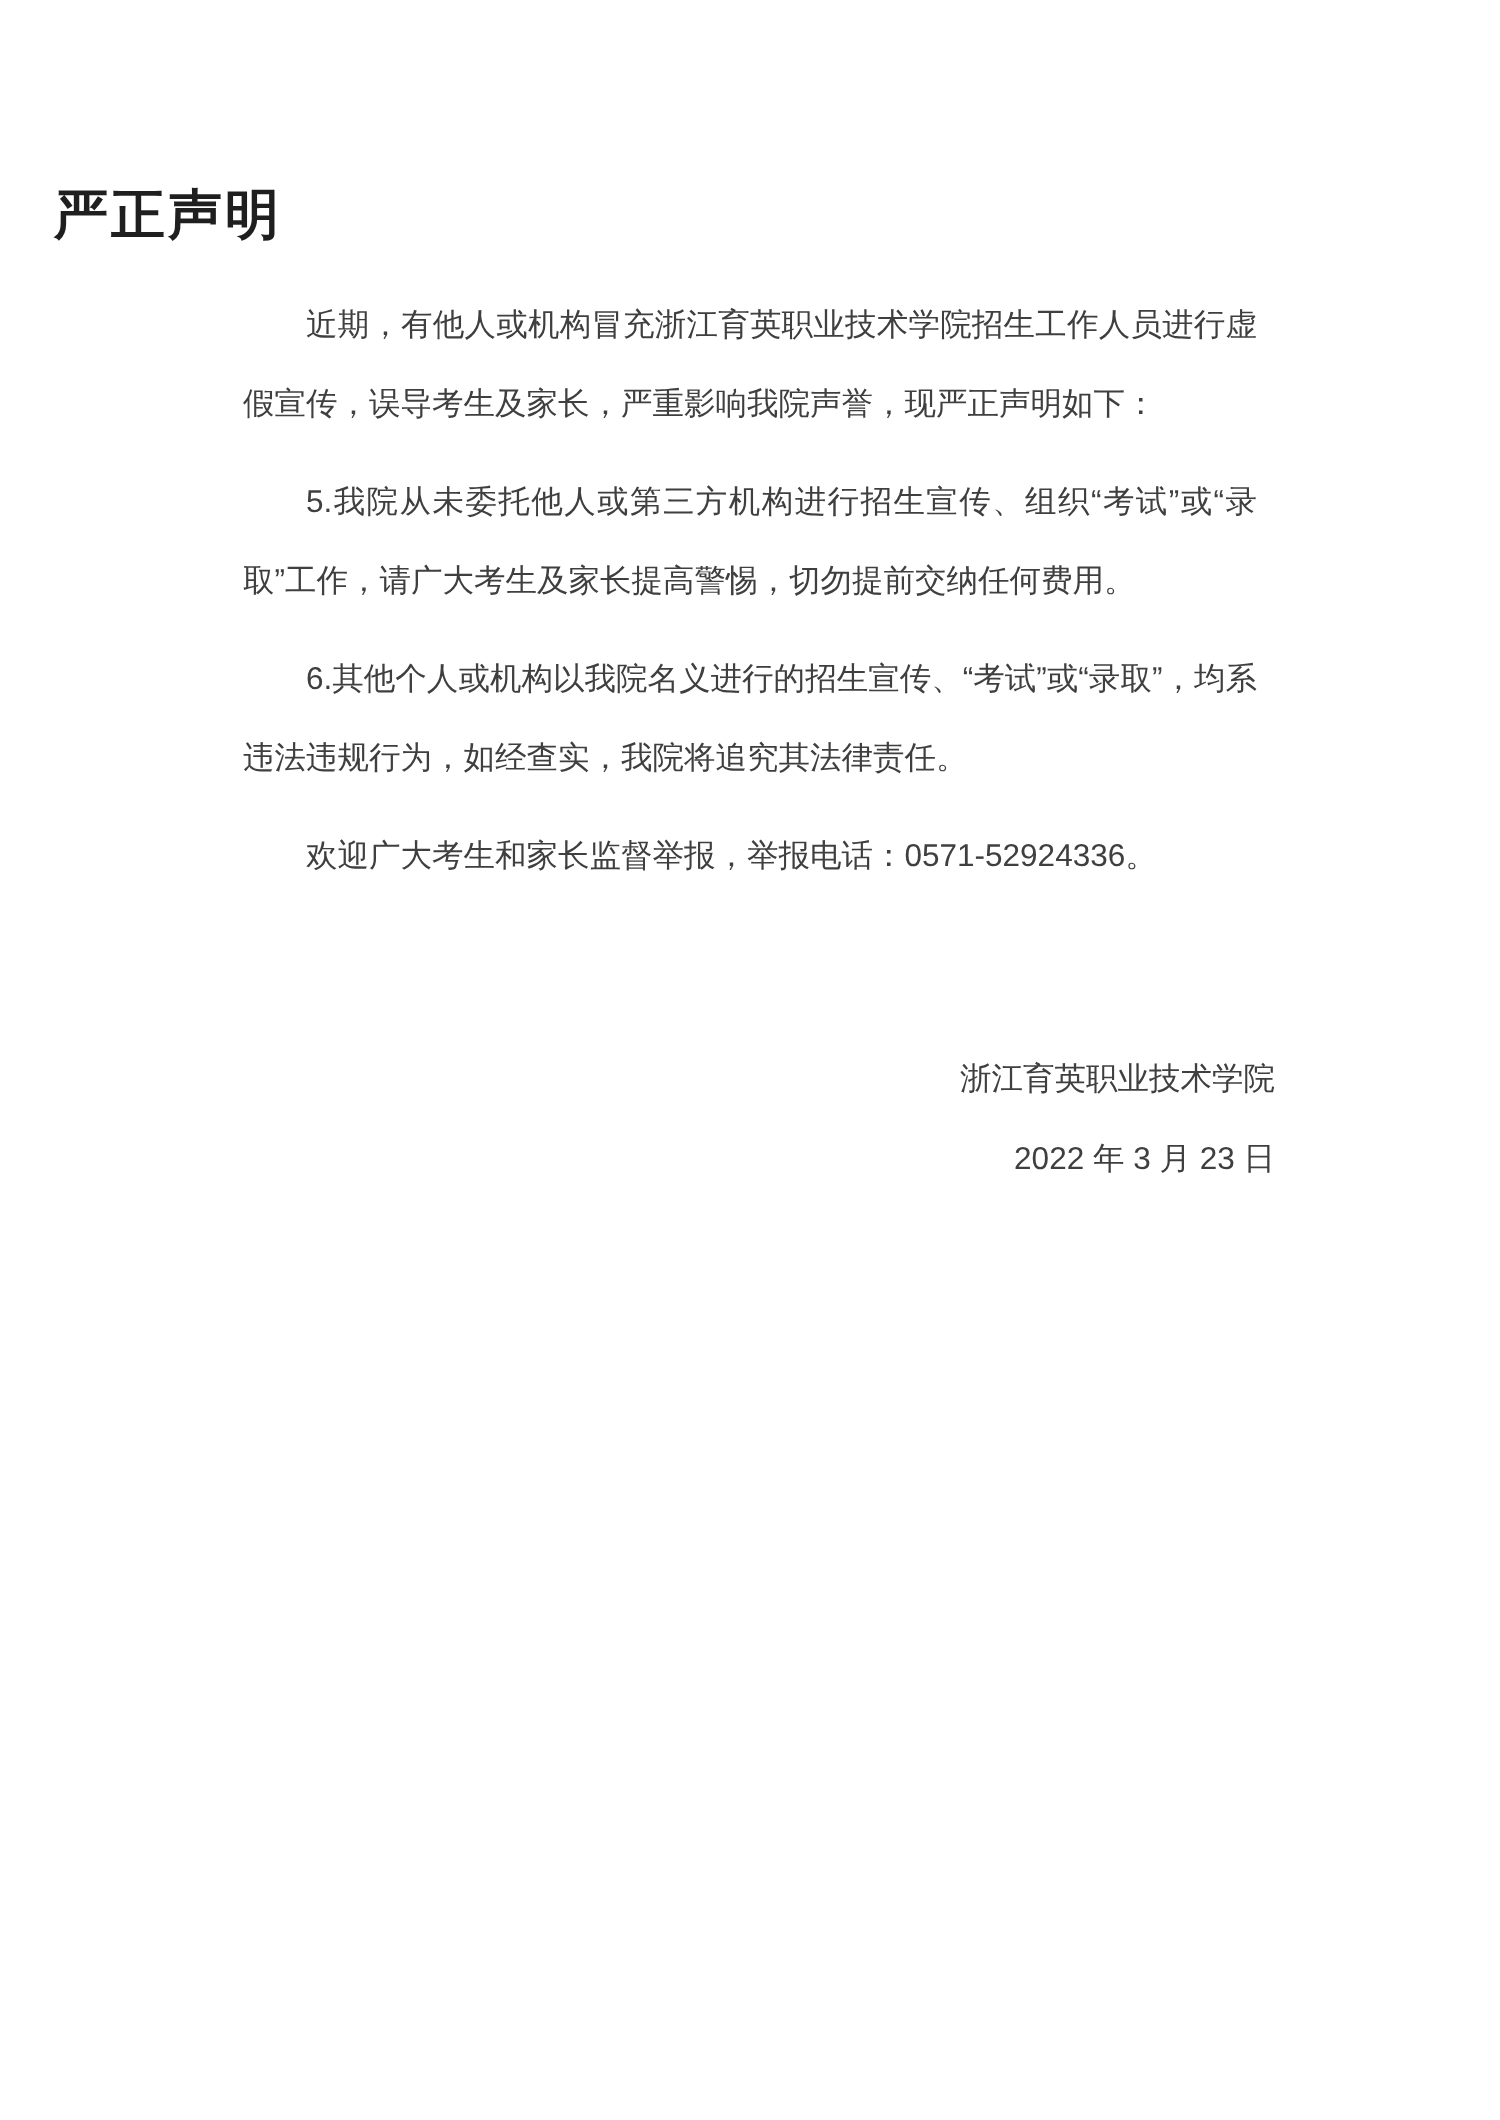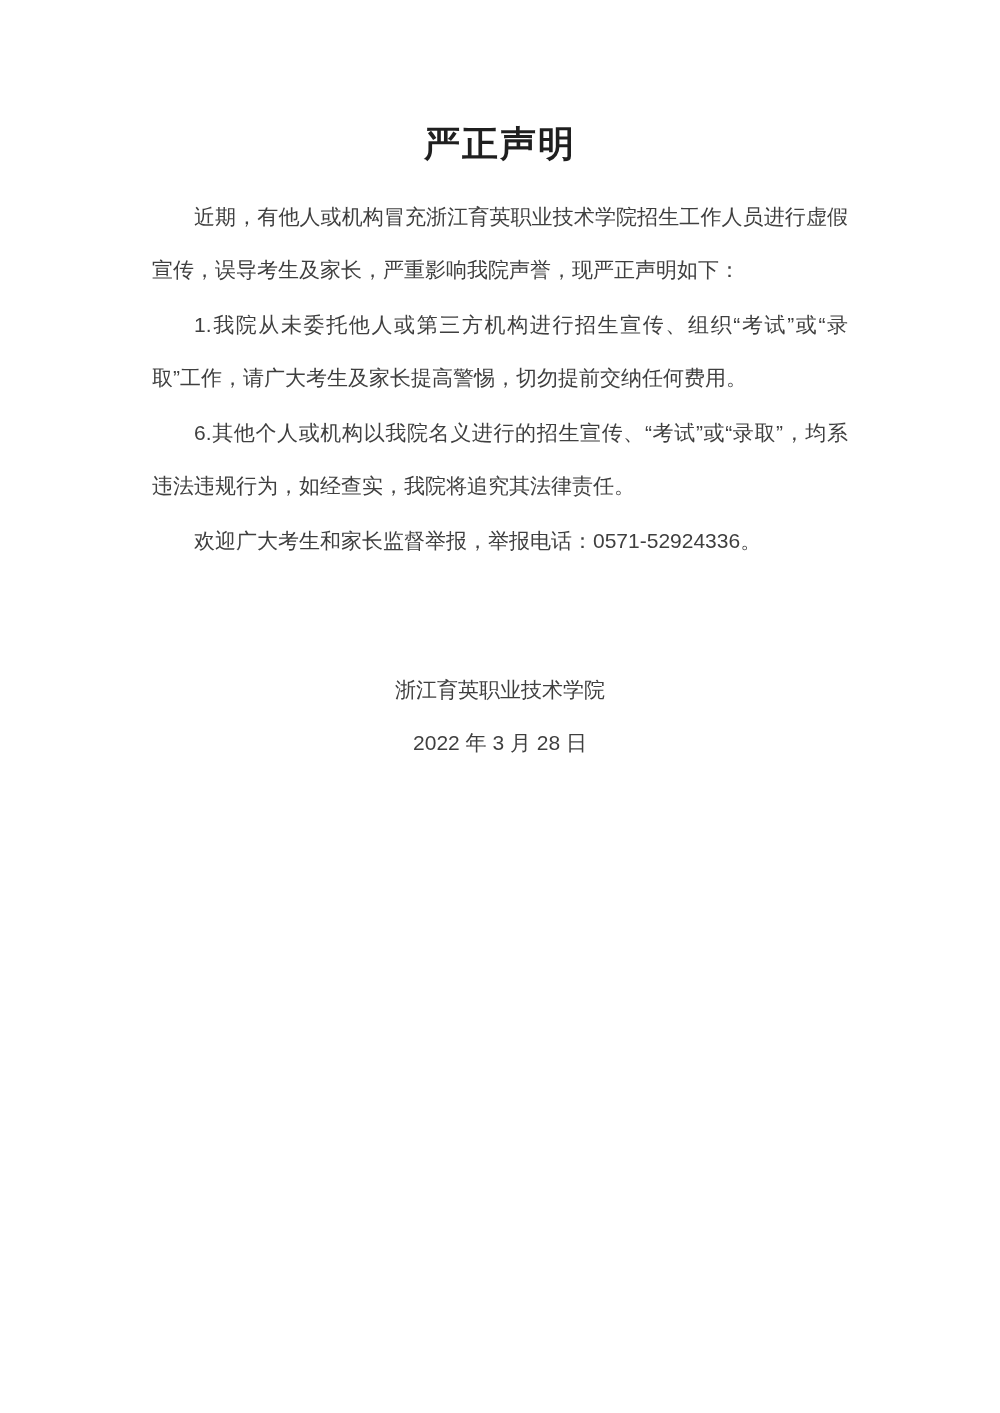--- a/index.html
+++ b/index.html
@@ -11,63 +11,63 @@
     position: relative;
     width: 1000px;
     height: 1413px;
     background: #ffffff;
     overflow: hidden;
     font-family: "Liberation Sans", sans-serif;
   }
   .doc-title {
     margin: 0;
     padding-top: 120px;
-    text-align: center;
     font-family: "DejaVu Serif", "Liberation Serif", serif;
     font-weight: bold;
     font-size: 36px;
     line-height: 46px;
     letter-spacing: 2px;
     color: #1f1f1f;
+    padding-left: 36px;
   }
   .doc-body {
     margin: 24px 150px 0 150px;
     font-size: 21px;
     line-height: 53px;
     color: #3f3f3f;
     text-align: justify;
   }
   .doc-body p {
-    margin: 2px;
+    margin: 12px;
     text-indent: 2em;
     word-break: break-all;
   }
   .closing {
     margin: 96px 150px 0 150px;
     font-size: 21px;
     line-height: 53px;
     color: #3f3f3f;
-    text-align: center;
+    text-align: right;
   }
   .closing div {
     margin: 0;
   }
 </style>
 </head>
 <body>
 
 <div class="page">
 
   <h1 class="doc-title">严正声明</h1>
 
   <div class="doc-body">
     <p>近期，有他人或机构冒充浙江育英职业技术学院招生工作人员进行虚假宣传，误导考生及家长，严重影响我院声誉，现严正声明如下：</p>
-    <p>1.我院从未委托他人或第三方机构进行招生宣传、组织“考试”或“录取”工作，请广大考生及家长提高警惕，切勿提前交纳任何费用。</p>
+    <p>5.我院从未委托他人或第三方机构进行招生宣传、组织“考试”或“录取”工作，请广大考生及家长提高警惕，切勿提前交纳任何费用。</p>
     <p>6.其他个人或机构以我院名义进行的招生宣传、“考试”或“录取”，均系违法违规行为，如经查实，我院将追究其法律责任。</p>
     <p>欢迎广大考生和家长监督举报，举报电话：0571-52924336。</p>
   </div>
 
   <div class="closing">
     <div>浙江育英职业技术学院</div>
-    <div>2022 年 3 月 28 日</div>
+    <div>2022 年 3 月 23 日</div>
   </div>
 
 </div>
 
 </body></html>

